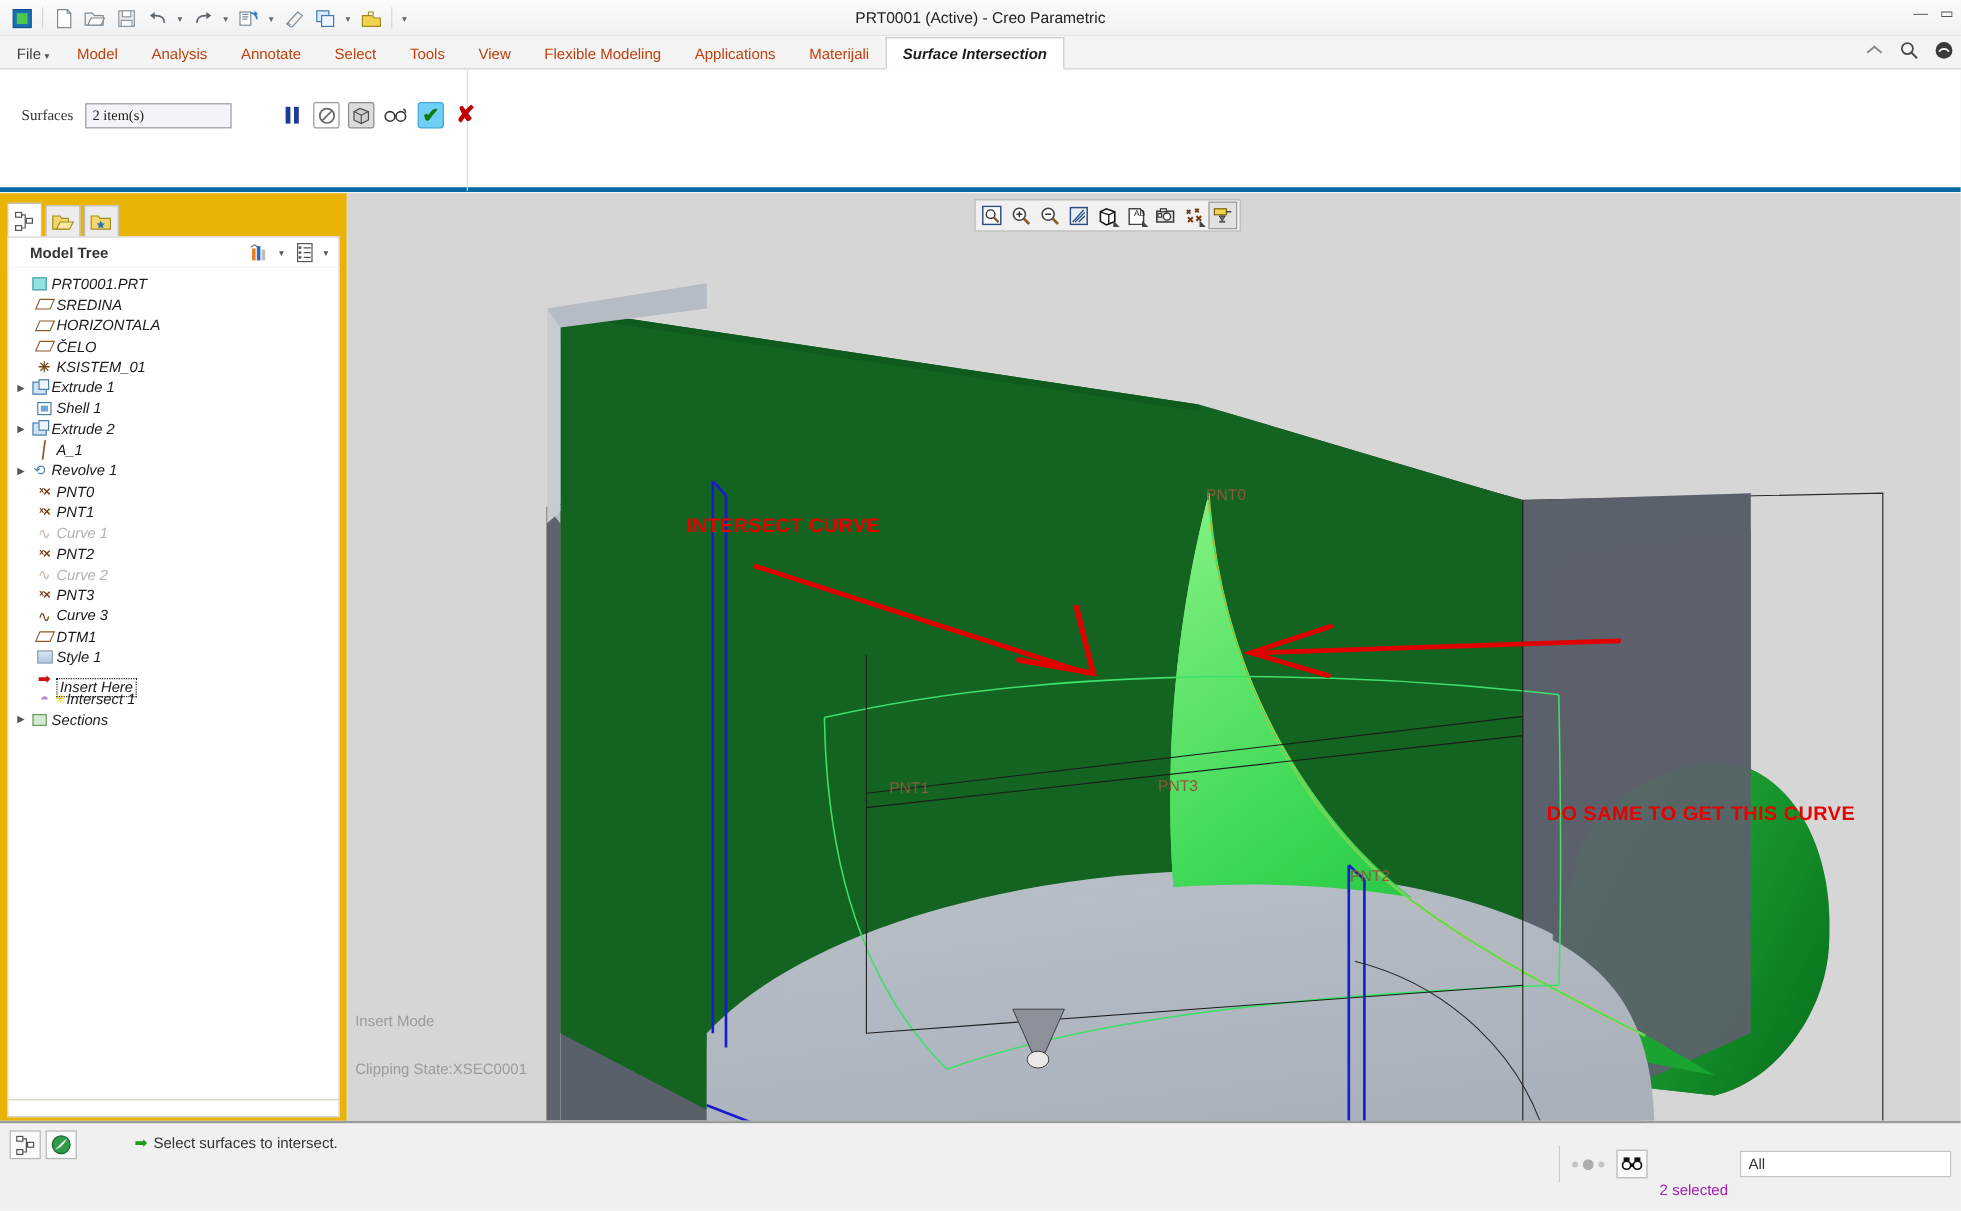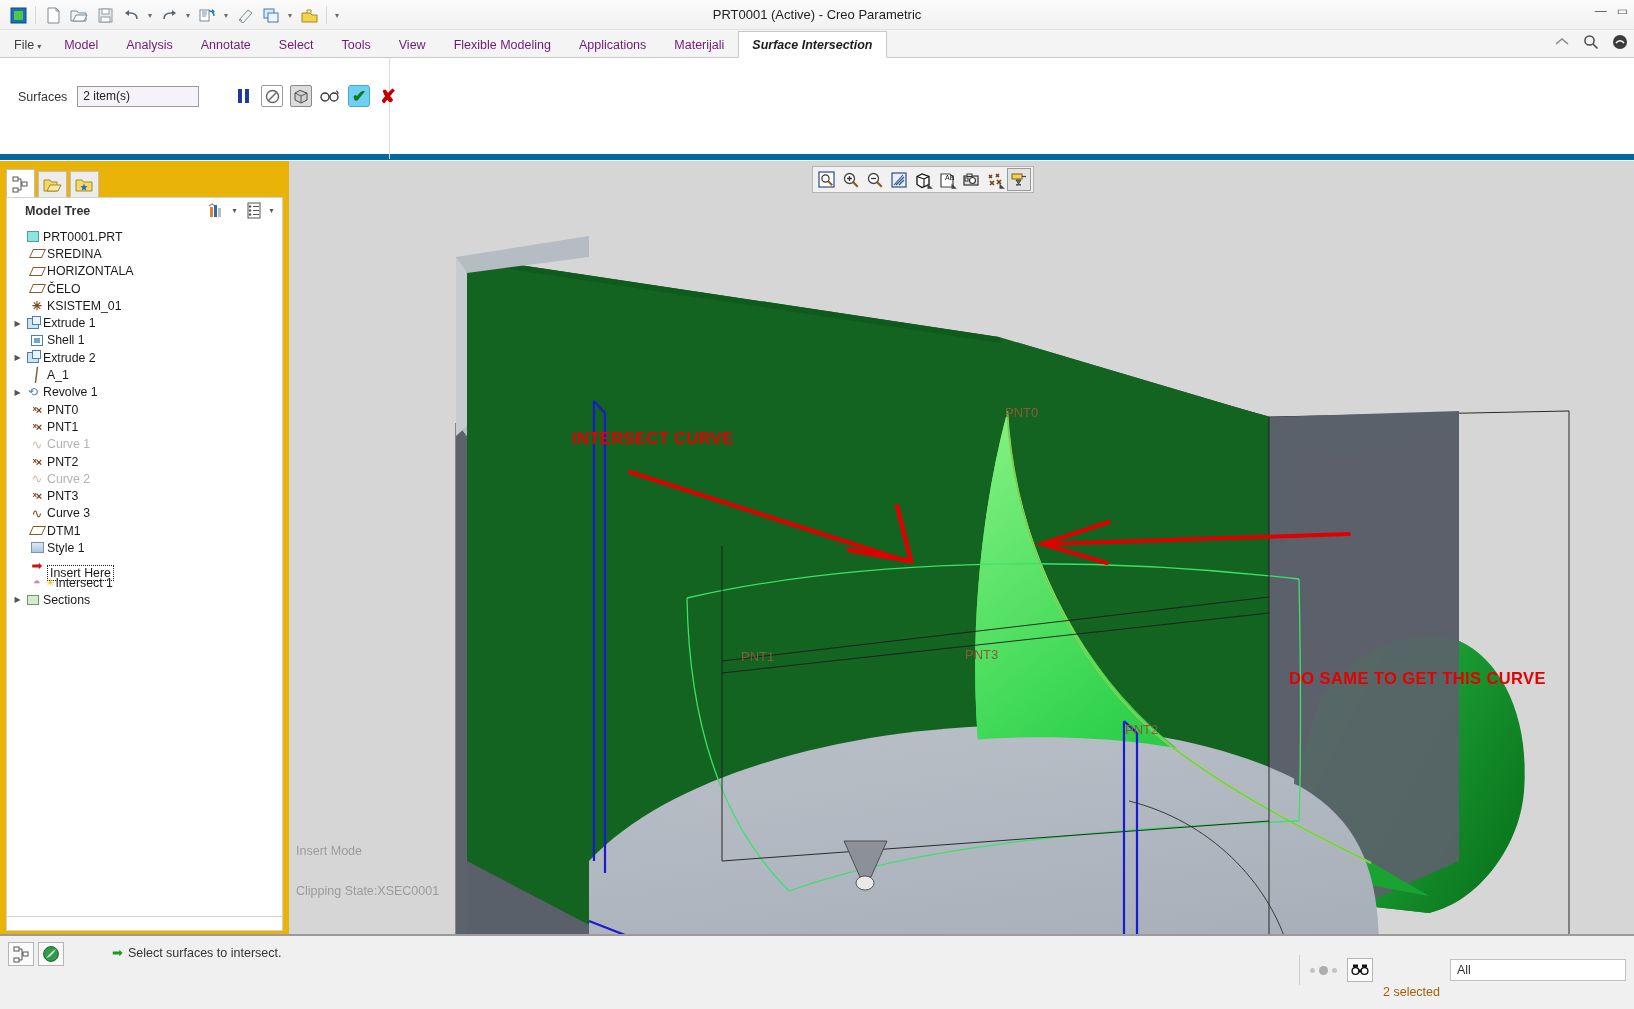--- a/index.html
+++ b/index.html
@@ -32,37 +32,37 @@
   .win-ctrls { position:absolute; right:6px; top:4px; display:flex; gap:10px; align-items:center; color:#555;}
   .win-ctrls span { font-size:12px; }
 
   
   .ribbon-tabs {
     position:absolute; left:0; top:30px; width:1634px; height:28px;
     background:#f4f4f4; border-bottom:1px solid #c8c8c8;
     display:flex; align-items:flex-end;
   }
   .tab {
-    height:26px; line-height:26px; padding:0 13px; font-size:12.5px; color:#701a75;
+    height:26px; line-height:26px; padding:0 13px; font-size:12.5px; color:#c2410c;
     border:1px solid transparent; border-bottom:none; cursor:default; white-space:nowrap;
   }
   .tab.file { color:#3f3f3f; padding-right:8px;text-align:center; }
   .tab.active {
     background:#ffffff; border:1px solid #c8c8c8; border-bottom:1px solid #ffffff;
     font-style: italic; font-weight:bold; color:#1d1d1d; margin-bottom:-1px; height:27px; line-height:26px;
   }
   .tab .caret { font-size:8px; margin-left:3px; color:#555; }
 
   .right-icons { position:absolute; right:4px; top:32px; display:flex; gap:9px; align-items:center; }
   .ri { width:20px;height:20px; display:flex;align-items:center;justify-content:center; color:#555; font-size:14px;}
 
   
   .dashboard {
     position:absolute; left:0; top:58px; width:1634px; height:102px;
-    background:#ffffff; border-bottom:6px solid #0369a1;
+    background:#ffffff; border-bottom:4px solid #0369a1;font-family:Liberation Serif, serif;
   }
   .dash-left { position:absolute; left:0; top:0; width:390px; height:101px; border-right:1px solid #dcdcdc; }
   .surf-row { position:absolute; left:18px; top:28px; display:flex; align-items:center; gap:10px; }
   .surf-label { font-size:12.5px; color:#333; }
   .collector {
     width:122px; height:21px; background:#f6f2f9; border:1px solid #9b9b9b;
     font-size:12px; color:#222; padding:2px 5px; line-height:15px;
   }
   .sub-tabs { position:absolute; left:62px; top:133px; display:flex; }
   .sub-tab {
@@ -111,21 +111,21 @@
   }
   .tnode {
     display:flex; align-items:center; height:17.3px; font-size:12.3px; color:#1a1a1a;
     padding-left:4px; white-space:nowrap;
   }
   .tnode .exp { width:13px; font-size:8px; color:#555; text-align:center; }
   .tnode .exp.none { color:transparent; }
   .tnode .ico { width:18px; display:flex; align-items:center; justify-content:center; font-size:11px; }
   .tnode.dim .lbl { color:#b2b2b2; }
   .tnode.dim .ico { opacity:.38; }
-  .tnode .lbl { margin-left:1px; }
+  .tnode .lbl { margin-left:1px;font-style:italic; }
   .ins-here .lbl { border:1px dotted #222; padding:0 2px;margin-top:16px; }
   .tree-foot {
     position:absolute; left:6px; top:756px; width:277px; height:14px;
     border-left:1px solid #d2d2d2; border-right:1px solid #d2d2d2; border-bottom:1px solid #d2d2d2;
     background:#fff;
   }
 
   
   .ic-plane { width:13px;height:9px; border:1.4px solid #8a5a2b; transform:skewX(-24deg); }
   .ic-part { width:12px;height:11px; background:#8fe3e3; border:1px solid #4b9ea0; }
@@ -185,21 +185,21 @@
   .sb-btn { width:26px;height:24px; border:1px solid #b5b5b5; background:#fafafa;
             display:flex; align-items:center; justify-content:center; }
   .sb-msg { position:absolute; left:112px; top:9px; display:flex; align-items:center; gap:5px;
             font-size:12.5px; color:#333; }
   .green-arrow { color:#1a9e1a; font-size:13px; }
   .sb-right { position:absolute; right:8px; top:5px; display:flex; align-items:center; gap:10px; }
   .dots { display:flex; align-items:center; gap:4px; }
   .dots i { display:block; border-radius:50%; background:#c4c4c4; }
   .dots i.s { width:5px;height:5px; }
   .dots i.m { width:9px;height:9px; background:#adadad; }
-  .sel-count { font-size:12.5px; color:#a16207;margin-top:44px; }
+  .sel-count { font-size:12.5px; color:#a21caf;margin-top:44px; }
   .filter-box {
     width:176px; height:22px; border:1px solid #c2c2c2; background:#fff;
     font-size:12.5px; color:#333; padding:2px 6px; line-height:17px;
   }
   .sb-vsep { width:1px; height:30px; background:#cdcdcd; }
 </style>
 </head>
 <body>
 
 <div id="app">

